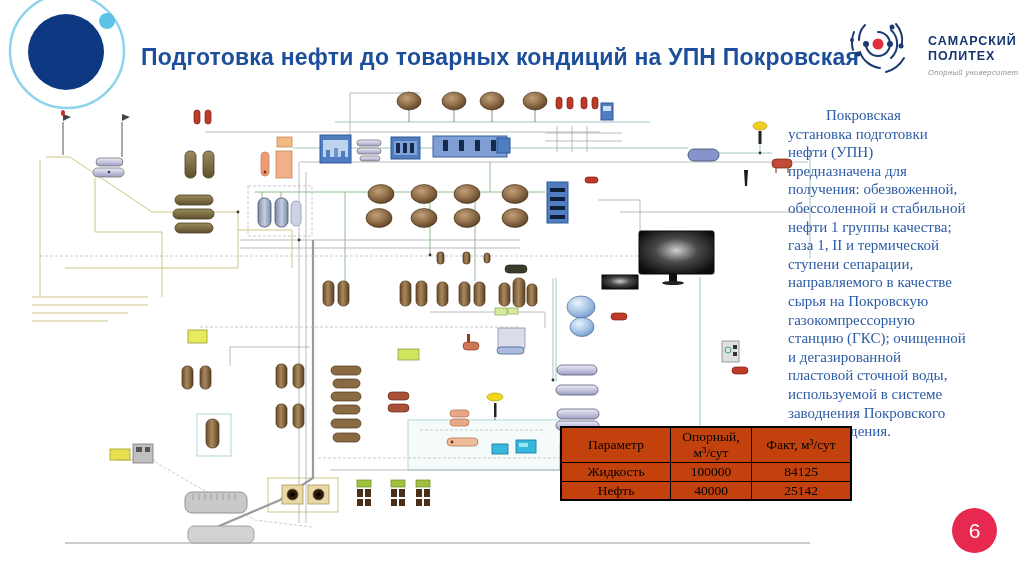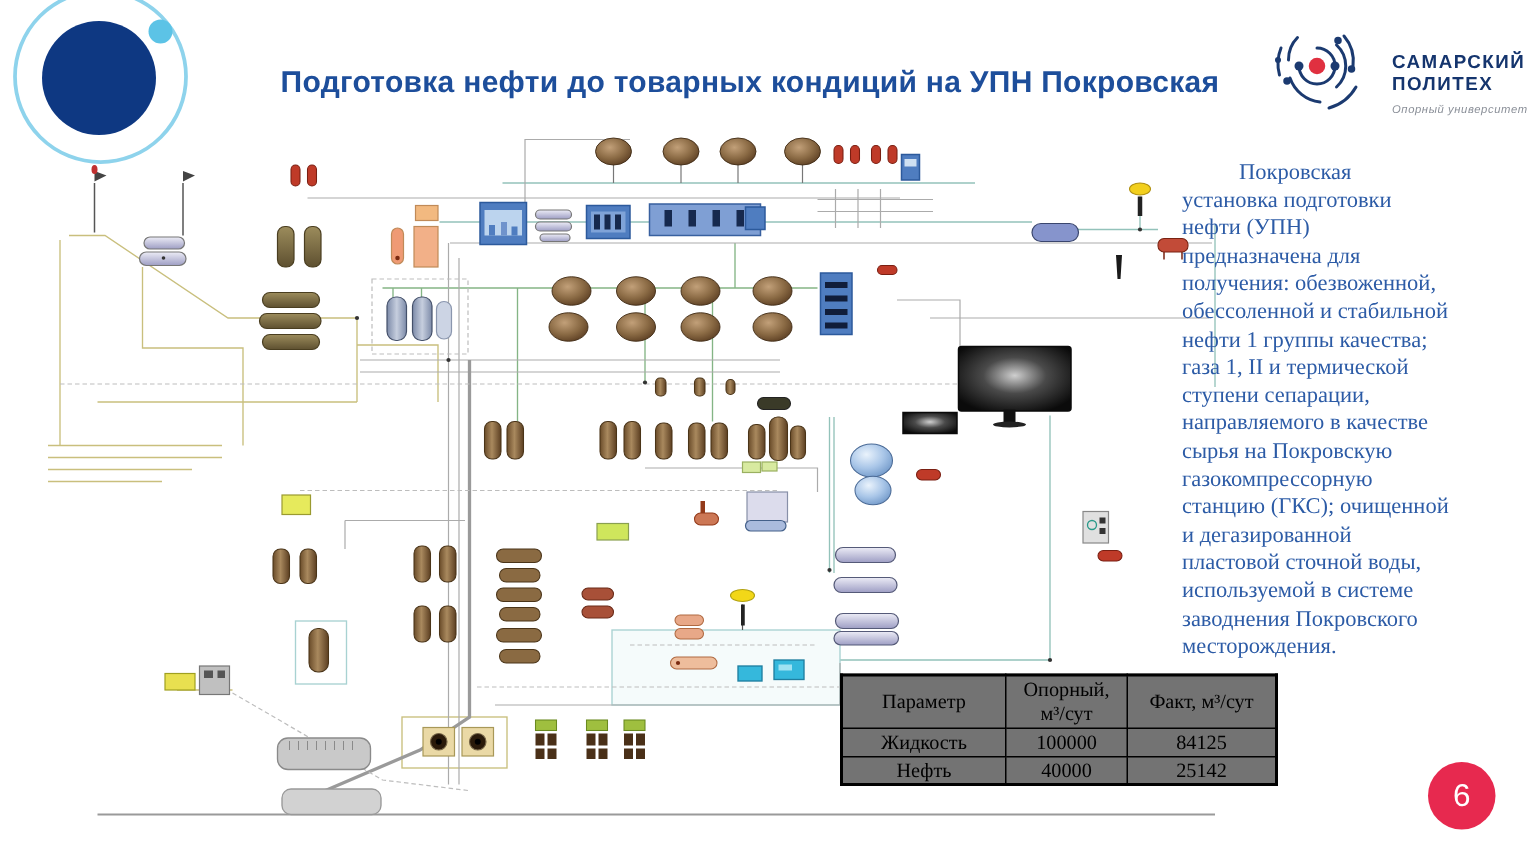--- a/index.html
+++ b/index.html
@@ -5,41 +5,41 @@
   html,body{margin:0;padding:0;background:#ffffff;}
   body{width:1024px;height:574px;overflow:hidden;position:relative;
        font-family:"Liberation Sans",sans-serif;}
   .slide{position:absolute;inset:0;background:#ffffff;}
 
   .deco-svg{position:absolute;left:0;top:0;}
   .diagram-svg{position:absolute;left:0;top:0;}
 
   .title{
     position:absolute;left:90px;top:44px;width:820px;
-    text-align:center;font-size:20px;font-weight:bold;
+    text-align:center;font-size:23px;font-weight:bold;
     color:#1d4e9b;letter-spacing:.2px;
     font-family:"Liberation Sans",sans-serif;
   }
 
   .logo{position:absolute;left:846px;top:10px;width:176px;height:86px;display:flex;}
   .logo-icon{width:64px;height:74px;flex:0 0 auto;}
   .logo-text{padding-top:24px;margin-left:18px;}
   .logo-name{font-size:12.5px;font-weight:bold;color:#15356e;
              letter-spacing:1px;line-height:1.18;}
   .logo-sub{font-size:7.5px;color:#8a8f98;margin-top:4px;letter-spacing:.4px;font-style:italic;}
 
   .description{
     position:absolute;left:788px;top:106px;width:178px;
     font-family:"Liberation Serif",serif;font-size:15px;line-height:1.24;
     color:#2c5ba6;text-indent:38px;text-align:left;
   }
 
   table.params{
-    position:absolute;left:560px;top:449px;
-    border-collapse:collapse;background:#737373;
+    position:absolute;left:560px;top:426px;
+    border-collapse:collapse;background:#c2410c;
     font-family:"Liberation Serif",serif;font-size:13.5px;color:#000;
     border:2px solid #000;
   }
   table.params th,table.params td{
     border:1px solid #000;text-align:center;vertical-align:middle;
     padding:1px 4px;font-weight:normal;line-height:1.15;
   }
   table.params th{height:32px;}
   table.params td{height:15px;margin-left:12px;}
   .col-param{width:100px;}

